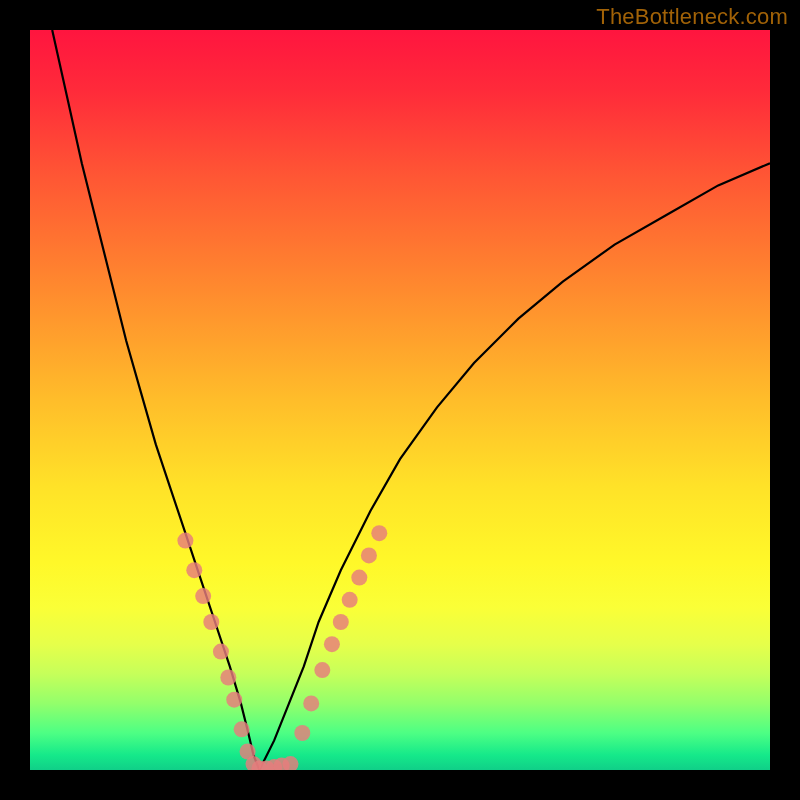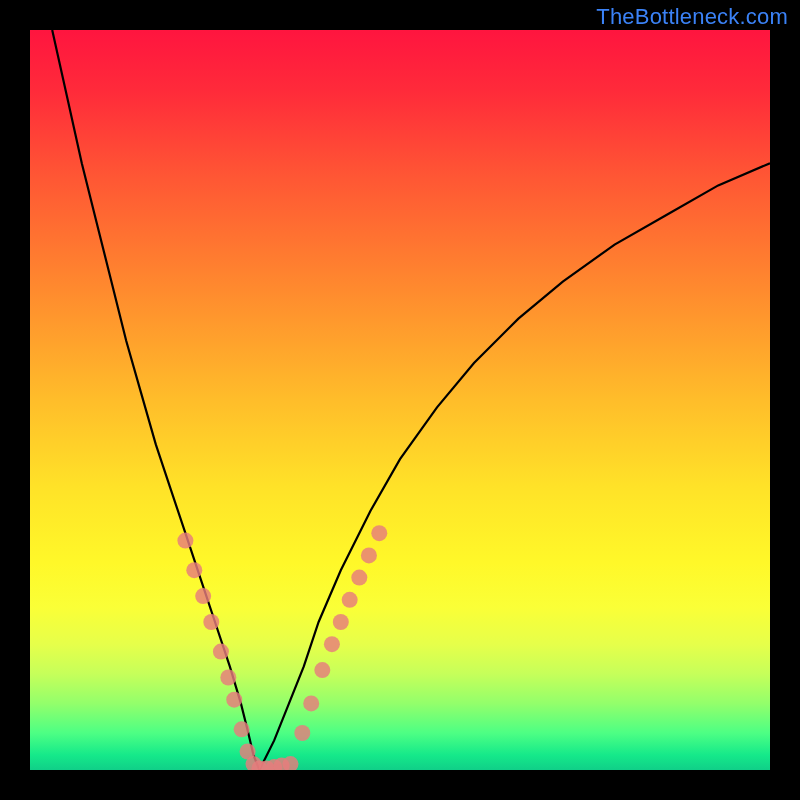--- a/index.html
+++ b/index.html
@@ -38,21 +38,21 @@
       #c6ff5a 87%,
       #93ff6b 91%,
       #4dff84 95%,
       #15e98a 98%,
       #10cf88 100%);
   }
   .watermark {
     position: absolute;
     top: 4px;
     right: 12px;
-    color: #3b82f6;
+    color: #a16207;
     font-size: 22px;
     letter-spacing: 0.2px;
     font-weight: 500;
   }
   svg.curve {
     position: absolute;
     left: 0;
     top: 0;
     width: 740px;
     height: 740px;

